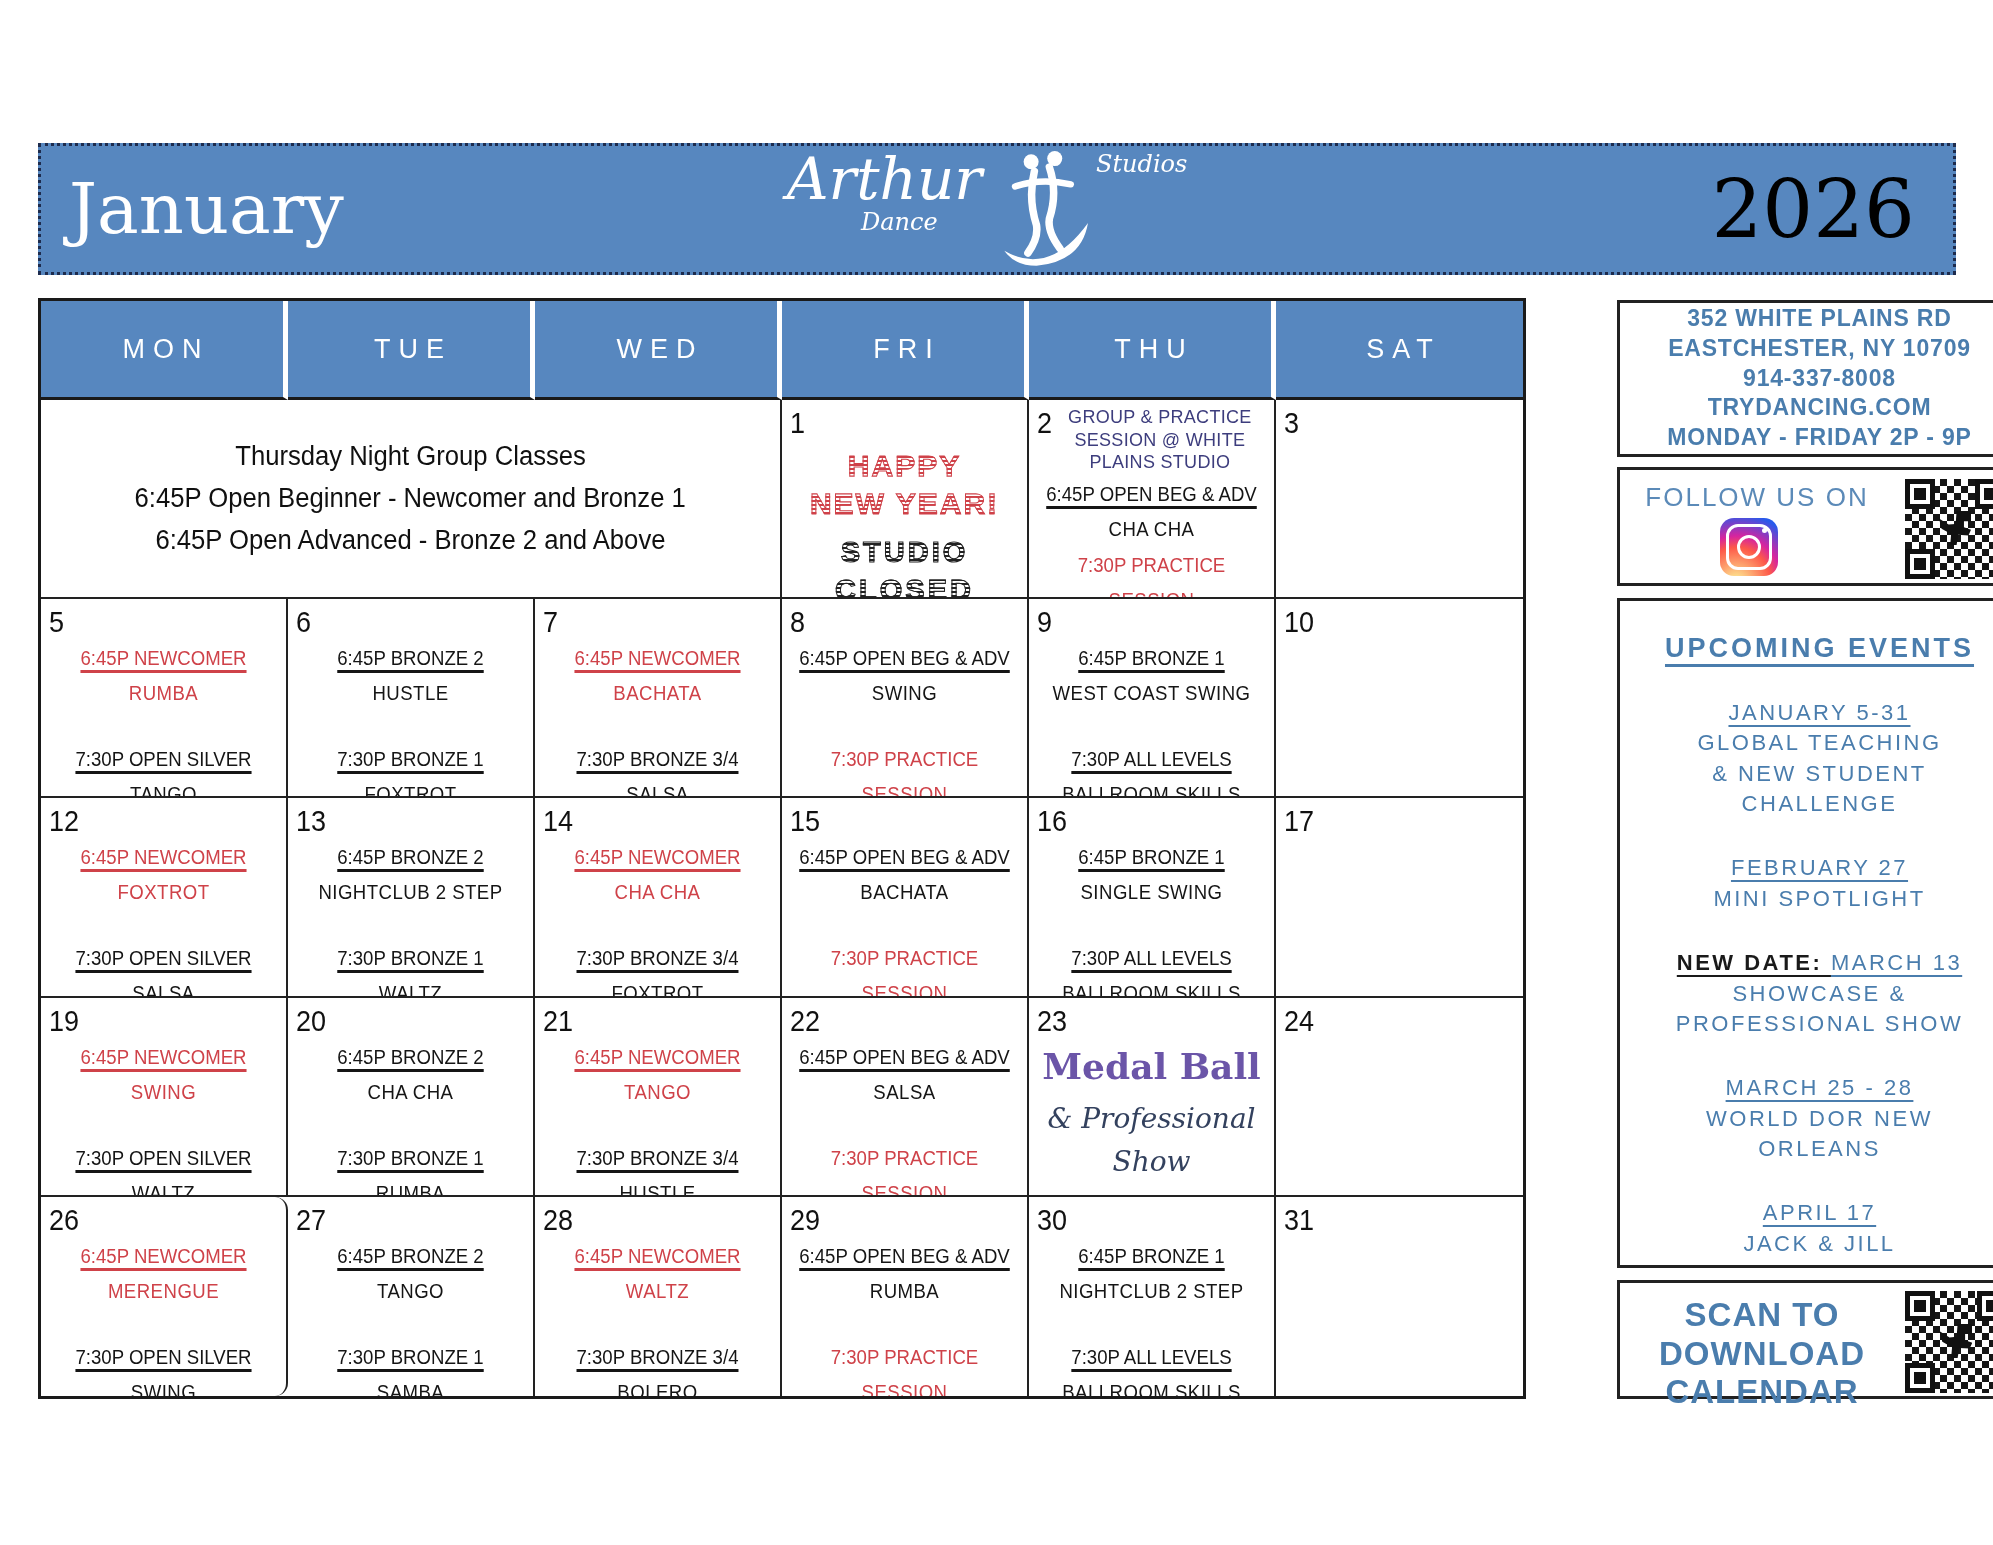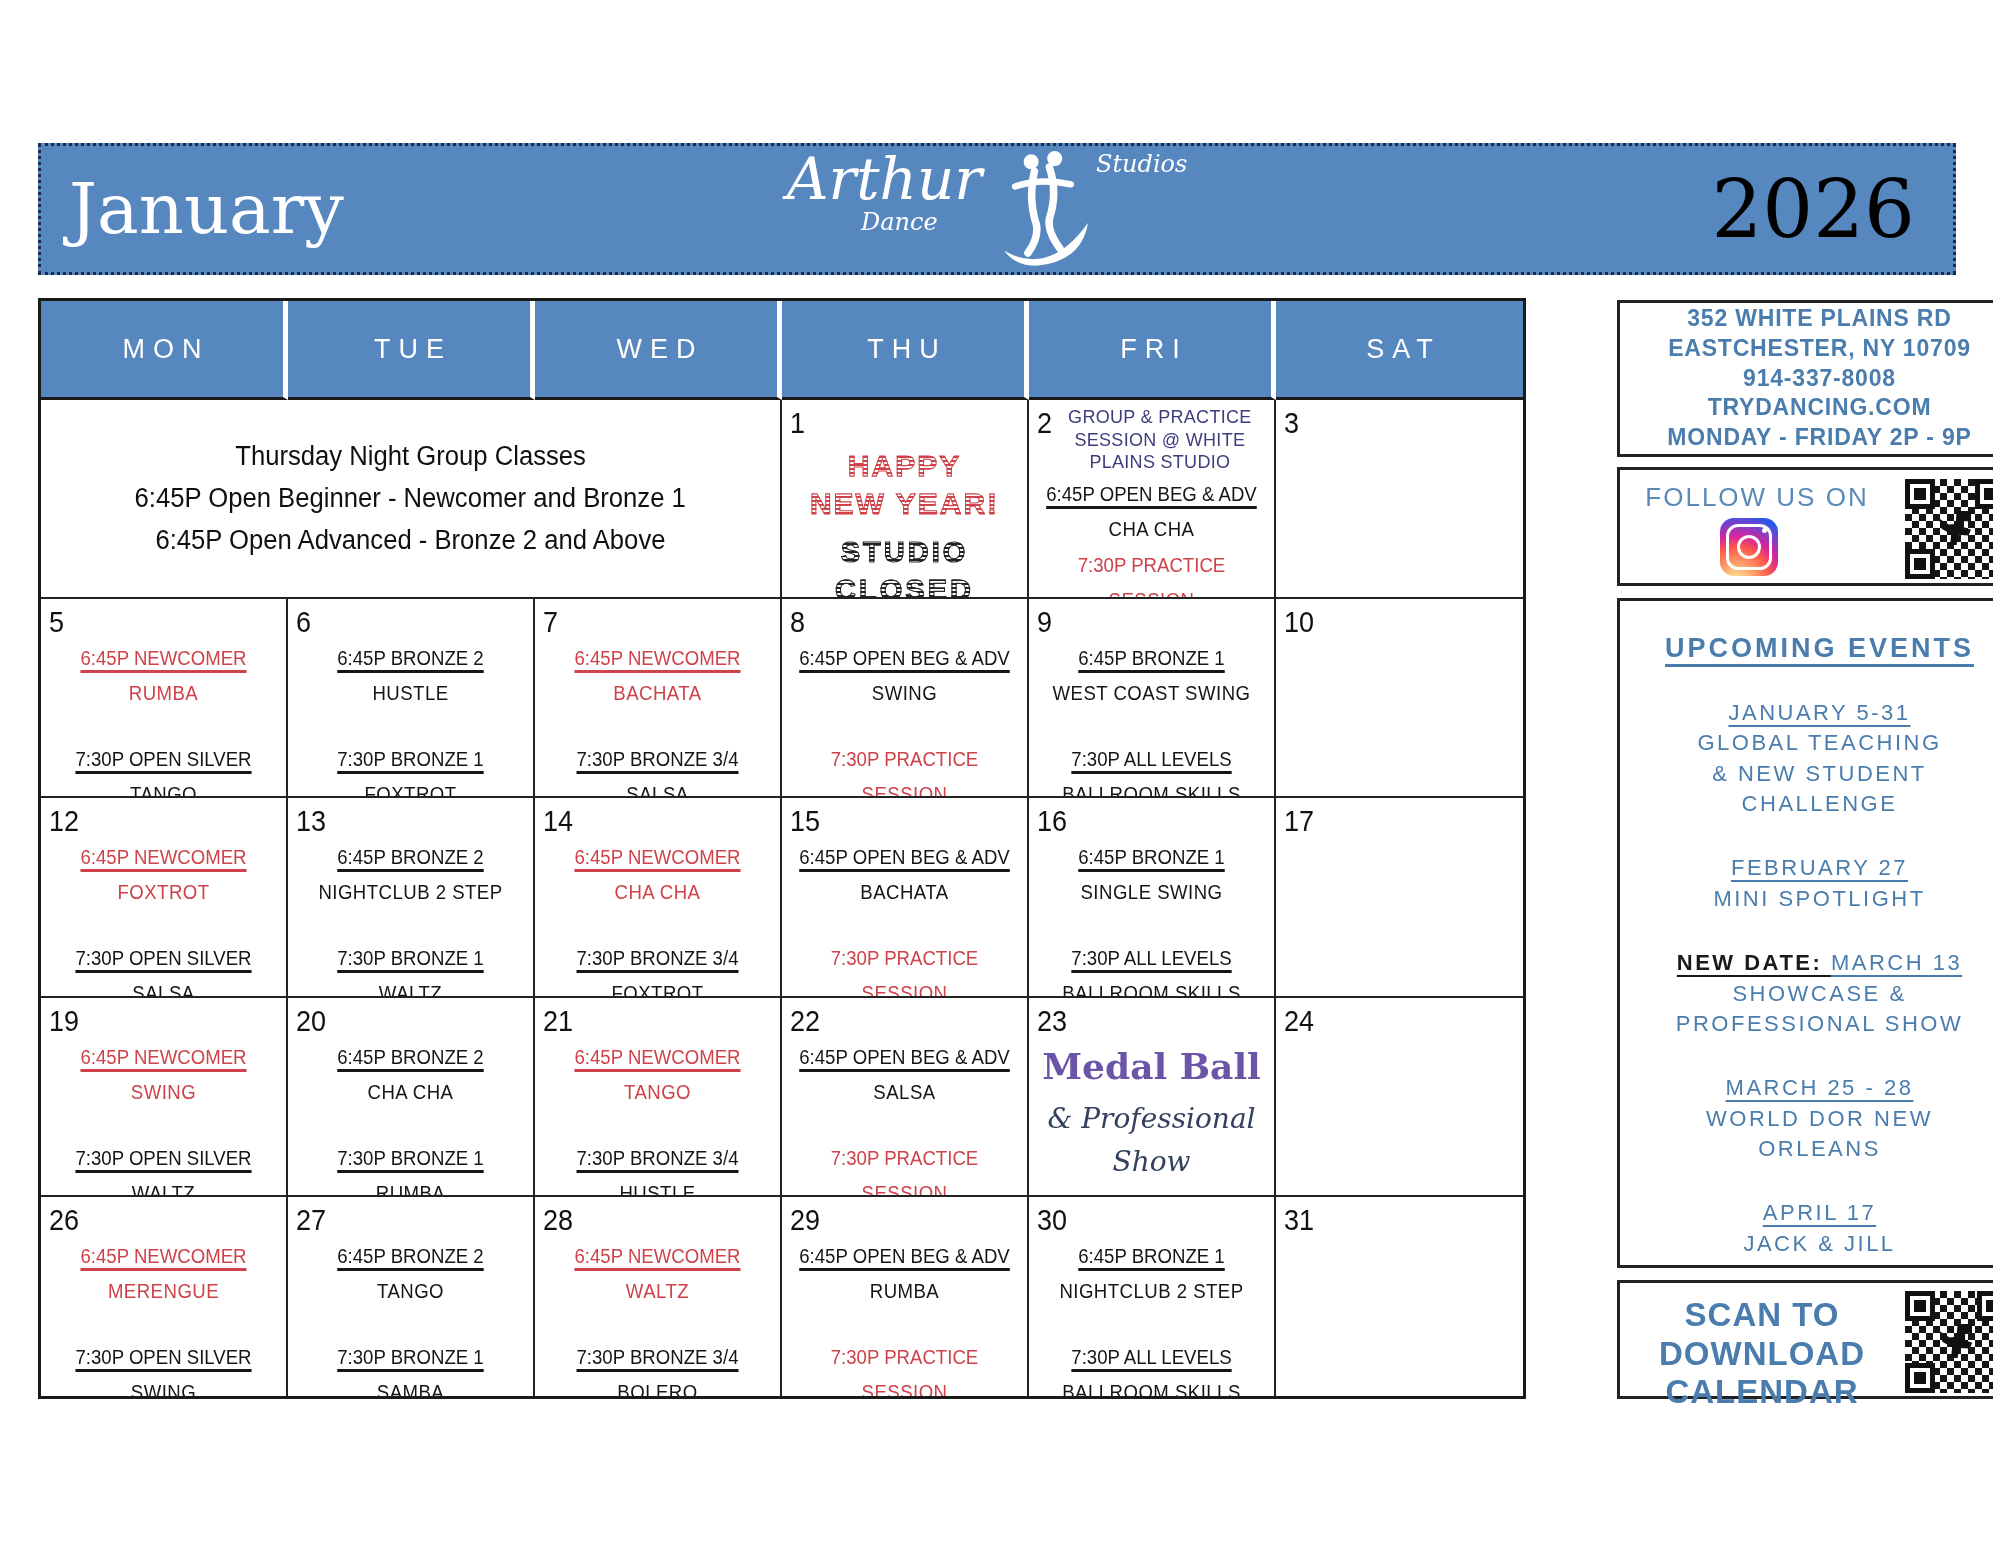--- a/index.html
+++ b/index.html
@@ -115,22 +115,22 @@
         <div class="logo-sub">Studios</div>
       </div>
     </div>
     <div class="year">2026</div>
   </header>
 
   <section class="grid" id="grid">
       <div class="hcell">MON</div>
       <div class="hcell">TUE</div>
       <div class="hcell">WED</div>
+      <div class="hcell">FRI</div>
       <div class="hcell">THU</div>
-      <div class="hcell">FRI</div>
       <div class="hcell" style="border-right: none;">SAT</div>
       <div class="cell merged" style="grid-column: 1 / span 3;">
         <div>Thursday Night Group Classes</div>
         <div>6:45P Open Beginner - Newcomer and Bronze 1</div>
         <div>6:45P Open Advanced - Bronze 2 and Above</div>
       </div>
       <div class="cell"><div class="daynum">1</div><div class="ny-happy">
           <div>HAPPY</div>
           <div>NEW YEAR!</div>
         </div><div class="ny-closed">
@@ -164,21 +164,21 @@
       <div class="cell" style="border-right: none;"><div class="daynum">17</div></div>
       <div class="cell"><div class="daynum">19</div><div class="slot first"><span class="t red">6:45P NEWCOMER</span><span class="d red">SWING</span></div><div class="slot second"><span class="t black">7:30P OPEN SILVER</span><span class="d black">WALTZ</span></div></div>
       <div class="cell"><div class="daynum">20</div><div class="slot first"><span class="t black">6:45P BRONZE 2</span><span class="d black">CHA CHA</span></div><div class="slot second"><span class="t black">7:30P BRONZE 1</span><span class="d black">RUMBA</span></div></div>
       <div class="cell"><div class="daynum">21</div><div class="slot first"><span class="t red">6:45P NEWCOMER</span><span class="d red">TANGO</span></div><div class="slot second"><span class="t black">7:30P BRONZE 3/4</span><span class="d black">HUSTLE</span></div></div>
       <div class="cell"><div class="daynum">22</div><div class="slot first"><span class="t black">6:45P OPEN BEG &amp; ADV</span><span class="d black">SALSA</span></div><div class="slot second"><span class="t plainred">7:30P PRACTICE</span><span class="d red">SESSION</span></div></div>
       <div class="cell"><div class="daynum">23</div><div class="mb-title">Medal Ball</div><div class="mb-sub">
           <div>&amp; Professional</div>
           <div>Show</div>
         </div></div>
       <div class="cell" style="border-right: none;"><div class="daynum">24</div></div>
-      <div class="cell" style="border-bottom: none;"><div class="daynum">26</div><div class="slot first"><span class="t red">6:45P NEWCOMER</span><span class="d red">MERENGUE</span></div><div class="slot second"><span class="t black">7:30P OPEN SILVER</span><span class="d black">SWING</span></div></div>
+      <div class="cell" style="border-bottom: none; border-radius: 13px;"><div class="daynum">26</div><div class="slot first"><span class="t red">6:45P NEWCOMER</span><span class="d red">MERENGUE</span></div><div class="slot second"><span class="t black">7:30P OPEN SILVER</span><span class="d black">SWING</span></div></div>
       <div class="cell" style="border-bottom: none;"><div class="daynum">27</div><div class="slot first"><span class="t black">6:45P BRONZE 2</span><span class="d black">TANGO</span></div><div class="slot second"><span class="t black">7:30P BRONZE 1</span><span class="d black">SAMBA</span></div></div>
       <div class="cell" style="border-bottom: none;"><div class="daynum">28</div><div class="slot first"><span class="t red">6:45P NEWCOMER</span><span class="d red">WALTZ</span></div><div class="slot second"><span class="t black">7:30P BRONZE 3/4</span><span class="d black">BOLERO</span></div></div>
       <div class="cell" style="border-bottom: none;"><div class="daynum">29</div><div class="slot first"><span class="t black">6:45P OPEN BEG &amp; ADV</span><span class="d black">RUMBA</span></div><div class="slot second"><span class="t plainred">7:30P PRACTICE</span><span class="d red">SESSION</span></div></div>
       <div class="cell" style="border-bottom: none;"><div class="daynum">30</div><div class="slot first"><span class="t black">6:45P BRONZE 1</span><span class="d black">NIGHTCLUB 2 STEP</span></div><div class="slot second"><span class="t black">7:30P ALL LEVELS</span><span class="d black">BALLROOM SKILLS</span></div></div>
       <div class="cell" style="border-right: none; border-bottom: none;"><div class="daynum">31</div></div>
     </section>
 
   <aside>
     <div class="sb" id="sb-info">
       <div class="info-lines">

